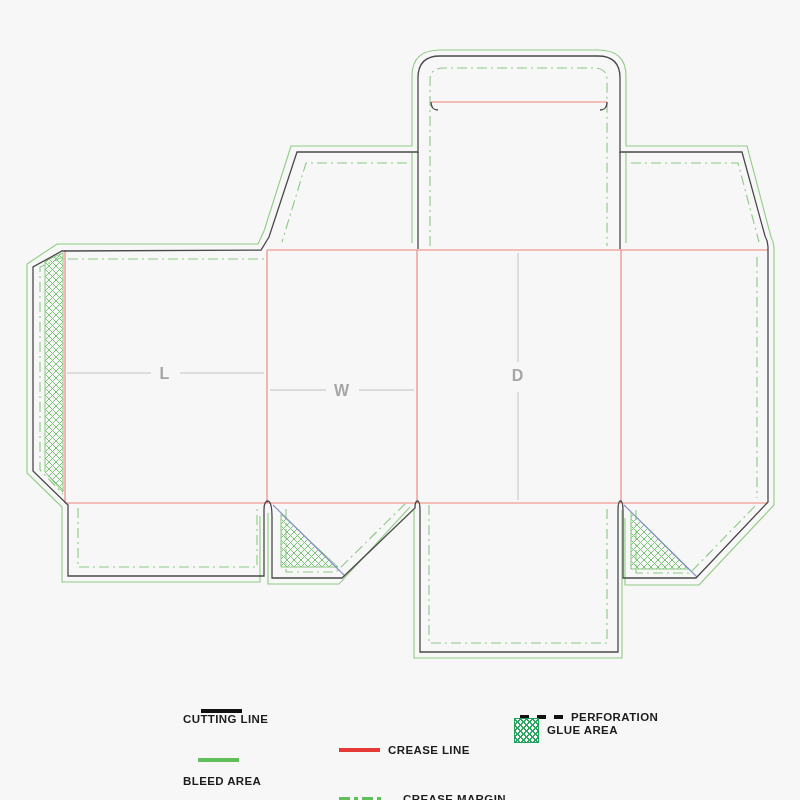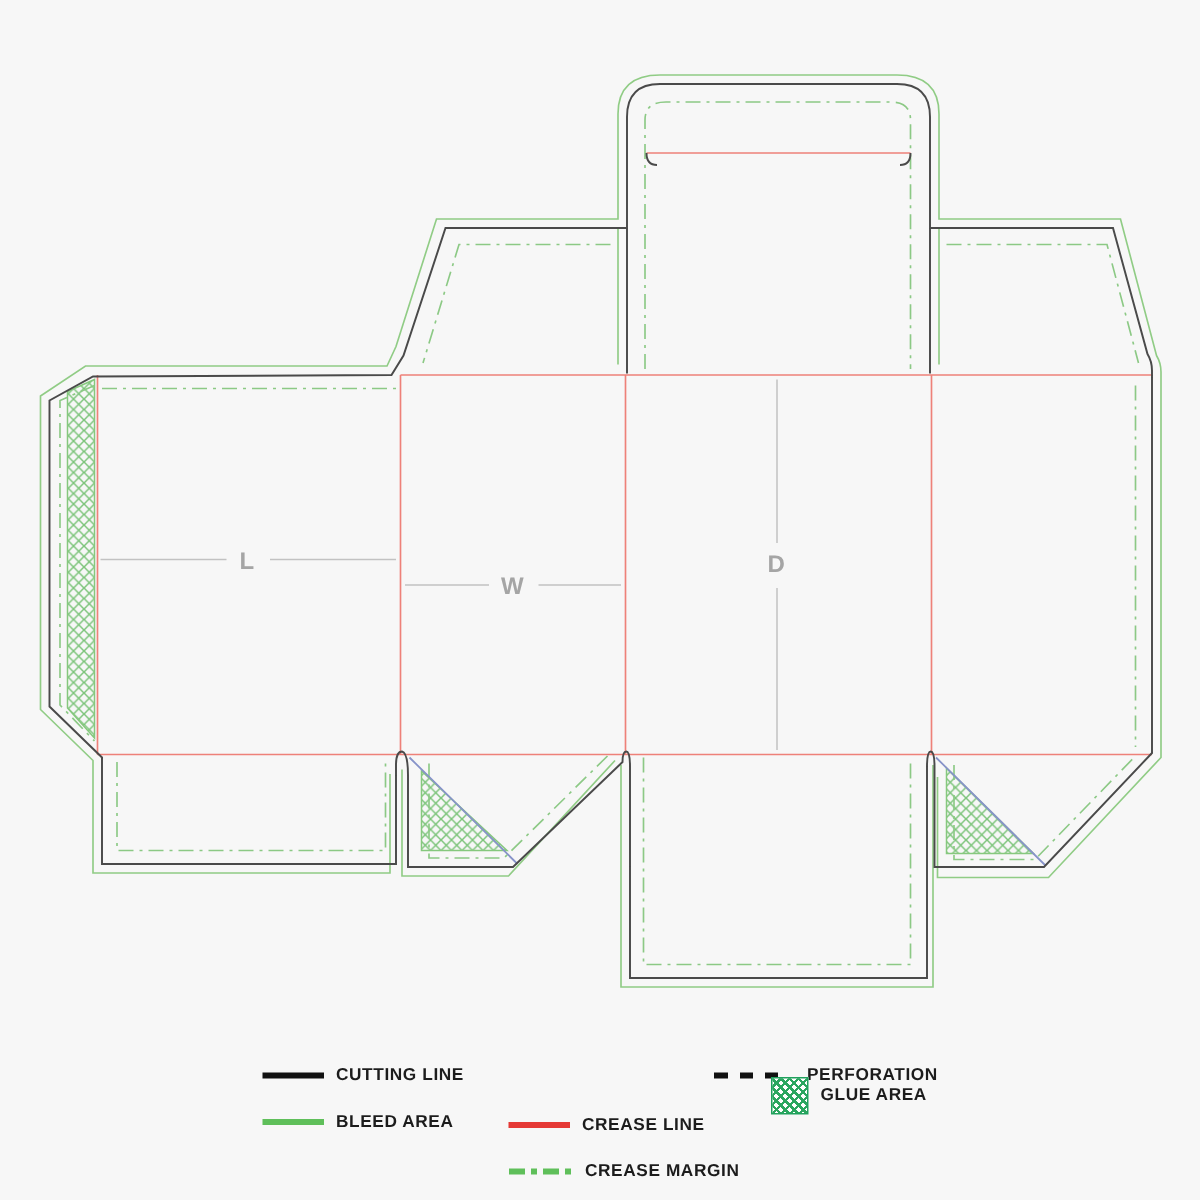--- a/index.html
+++ b/index.html
@@ -48,24 +48,24 @@
   }
   .sw-glue{
     width:23px;height:23px;
     border:1.6px solid #1fa05c;
     background-color:#ffffff;
     background-image:
       repeating-linear-gradient(45deg,transparent 0 2.6px,#2aa65f 2.6px 4.2px),
       repeating-linear-gradient(-45deg,transparent 0 2.6px,#2aa65f 2.6px 4.2px);
   }
   .li-r1{top:709px;}
-  .li-r2{top:740px;}
-  .li-c1{left:175px;}
+  .li-r2{top:758px;gap:13px;}
+  .li-c1{left:175px;flex-direction:column;}
   .li-c2{left:339px;margin-top:33px;}
-  .li-c3{left:476px;gap:11px;}
+  .li-c3{left:520px;}
   .li-glue{left:514px;top:717px;height:26px;}
 </style>
 </head>
 <body>
 
 <div class="stage">
 
   <svg class="dieline-svg" width="800" height="800" viewBox="0 0 800 800">
     <defs>
       <pattern id="xhatch" width="7" height="7" patternUnits="userSpaceOnUse">

